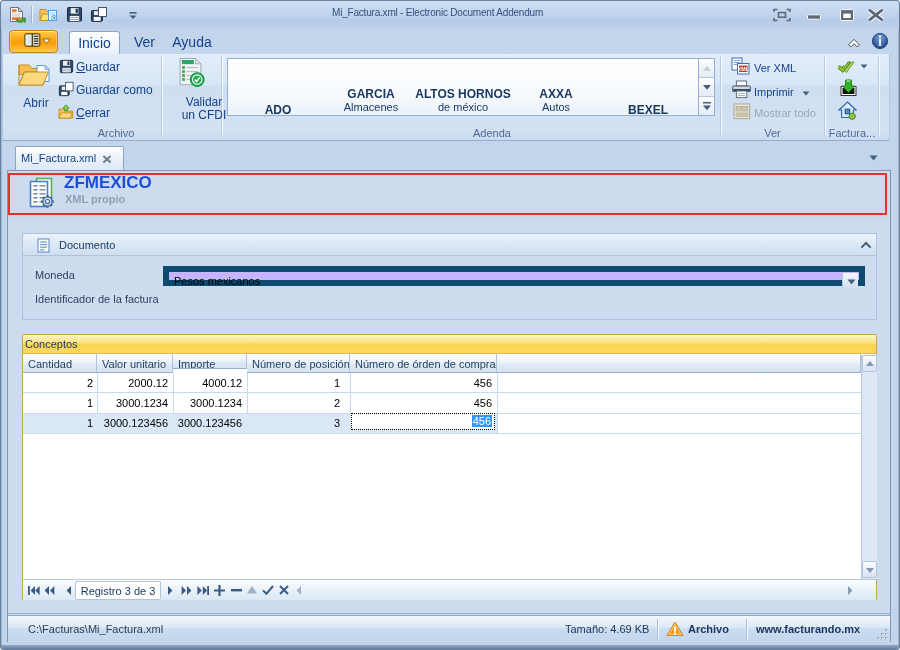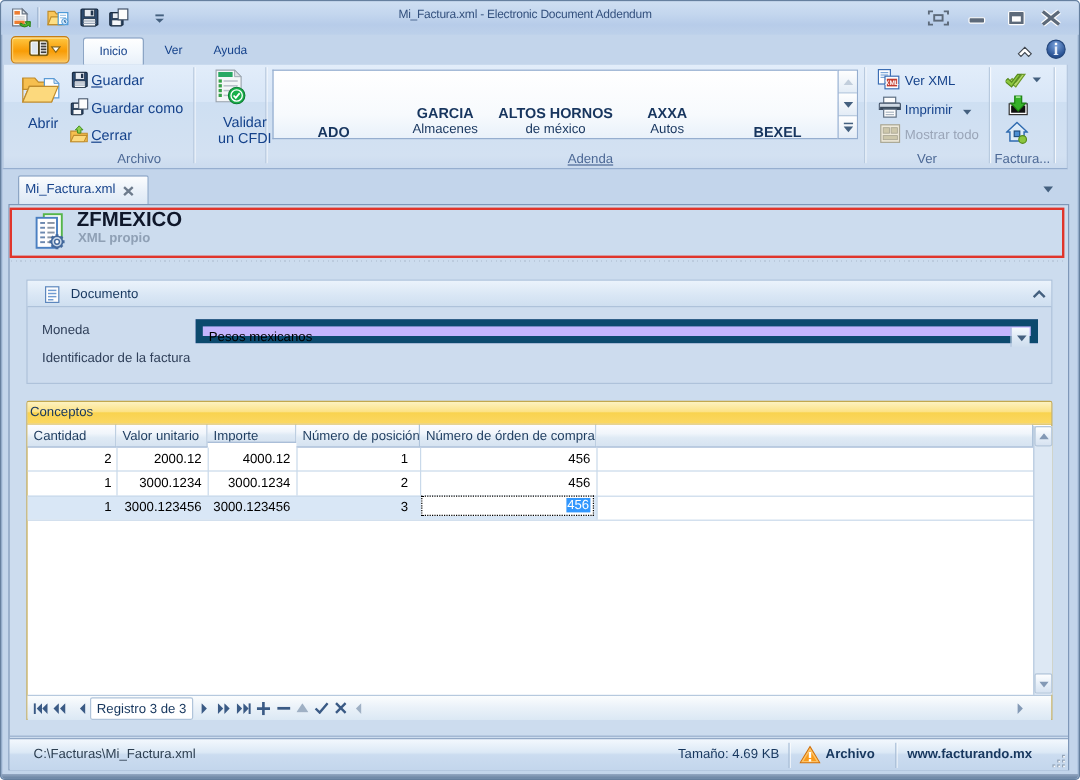--- a/index.html
+++ b/index.html
@@ -16,21 +16,21 @@
     background:linear-gradient(#cfdff2, #c3d6ee 40%, #b7cce9 70%, #bdd1ea);
     border-radius:3px 3px 0 0; }
   .qsep { left:31px; top:6px; width:1px; height:17px; background:#9db4d0; box-shadow:1px 0 0 rgba(255,255,255,.7); }
   #title-text { left:332px; top:7px; color:#34517e; font-size:10px; letter-spacing:-.2px; }
 
   
   #tabrow { left:1px; top:29px; width:898px; height:25px; }
   #appbtn { left:8px; top:1px; width:49px; height:23px; border-radius:4px;
     background:linear-gradient(#ffca45, #faa716 40%, #f89c05 55%, #fcb63a 85%, #fdc96b);
     border:1px solid #c77e14; box-shadow:inset 0 1px 0 #ffe9a0, inset 0 0 0 1px #fcc95f; }
-  .tab { top:2px; height:23px; line-height:23px; text-align:center; color:#15428b; font-size:10px; }
+  .tab { top:2px; height:23px; line-height:23px; text-align:center; color:#15428b; font-size:14px; }
   #tab-inicio { left:68px; width:51px; background:linear-gradient(#ffffff,#f3f8fd 55%, #e8f0f9);
     border:1px solid #8ca5c5; border-bottom:none; border-radius:3px 3px 0 0; }
 
   
   #ribbon { left:2px; top:54px; width:888px; height:87px;
     background:linear-gradient(#e2edfa, #d8e6f7 36%, #cedff2 36%, #d3e1f2 88%, #cbdbee);
     border-bottom:1px solid #96aecf; border-right:1px solid #b6c8df; border-left:1px solid #b6c8df; }
   .gsep { top:2px; width:1px; height:80px; background:#b8cadf; box-shadow:1px 0 0 rgba(255,255,255,.75); }
   .glabel { top:73px; height:13px; font-size:11px; color:#4d6996; text-align:center; }
   .btntext { color:#15428b; font-size:12px; }
@@ -196,21 +196,21 @@
     </svg>
   </div>
 
   <div id="ribbon" class="abs">
     <div class="abs gsep" style="left:158px;"></div>
     <div class="abs gsep" style="left:218px;"></div>
     <div class="abs gsep" style="left:717px;"></div>
     <div class="abs gsep" style="left:821px;"></div>
     <div class="abs gsep" style="left:875px;"></div>
     <div class="abs glabel" style="left:35px;width:156px;">Archivo</div>
-    <div class="abs glabel" style="left:219px;width:540px;text-decoration:underline;">Adenda</div>
+    <div class="abs glabel" style="left:219px;width:540px;">Adenda</div>
     <div class="abs glabel" style="left:718px;width:103px;">Ver</div>
     <div class="abs glabel" style="left:823px;width:52px;">Factura...</div>
 
     <svg class="abs" style="left:13px;top:3px;" width="36" height="32" viewBox="0 0 36 32">
       <path d="M3 8 h10 l3 3.4 h12 v6 H3z" fill="#f6bf4f" stroke="#bf8c2c"></path>
       <path d="M3 28 V8 M3 28 l5.4-13 h24 l-5.4 13z" fill="#fcd97d" stroke="#bf8c2c"></path>
       <path d="M21 8.5 h8 l4 4 v12 h-12z" fill="#fdfeff" stroke="#5b9bd5"></path>
       <path d="M29 8.5 l4 4 h-4z" fill="#d5e5f4" stroke="#5b9bd5" stroke-width=".8"></path>
       <path d="M3 28 l5.4-13 h24 l-5.4 13z" fill="#fcd97d" stroke="#bf8c2c"></path>
     </svg>
@@ -408,21 +408,21 @@
           <path d="M14.2 24.5 h1.6"></path>
           <path d="M25.2 24.5 h1.6"></path>
         <path d="M16.1 20.1 l1.2 1.2"></path>
           <path d="M23.7 27.7 l1.2 1.2"></path>
           <path d="M24.9 20.1 l-1.2 1.2"></path>
           <path d="M17.3 27.7 l-1.2 1.2"></path>
       </g>
       <circle cx="20.5" cy="24.5" r="2" fill="#fff" stroke-width="1.2"></circle>
     </g>
   </svg>
-  <div class="abs" style="left:64px;top:173px;font-size:17px;font-weight:bold;color:#0f172a;">ZFMEXICO</div>
+  <div class="abs" style="left:64px;top:173px;font-size:17px;font-weight:bold;color:#1d4ed8;">ZFMEXICO</div>
   <div class="abs" style="left:65px;top:193px;font-size:11px;font-weight:bold;color:#8fa0b5;">XML propio</div>
 
   <div id="docpanel" class="abs">
     <div id="docpanel-h" class="abs"></div>
     <svg class="abs" style="left:14px;top:4px;" width="13" height="15" viewBox="0 0 13 15">
       <rect x="1" y="1" width="11" height="13" fill="#fdfdfe" stroke="#5d87bd"></rect>
       <g fill="#6f9bd2">
           <rect x="3" y="3.4" width="7" height="1.2"></rect>
           <rect x="3" y="6" width="7" height="1.2"></rect>
           <rect x="3" y="8.6" width="7" height="1.2"></rect>

